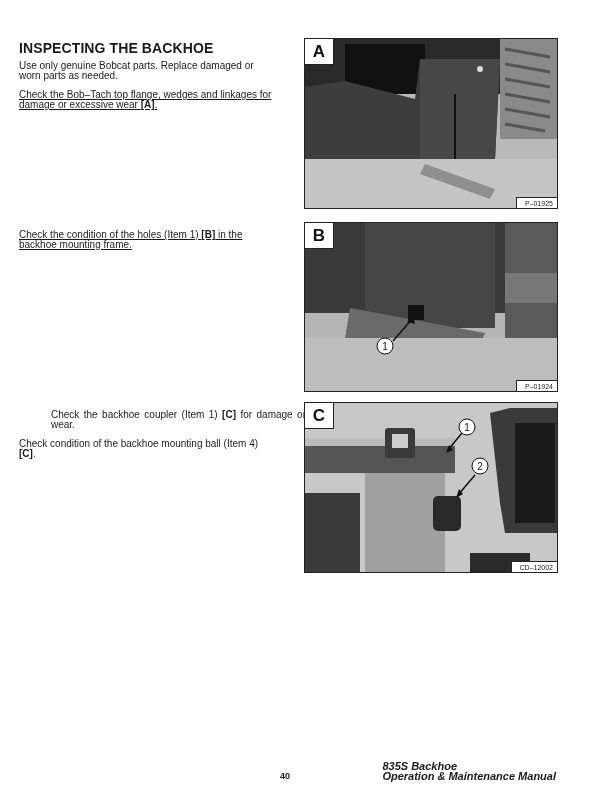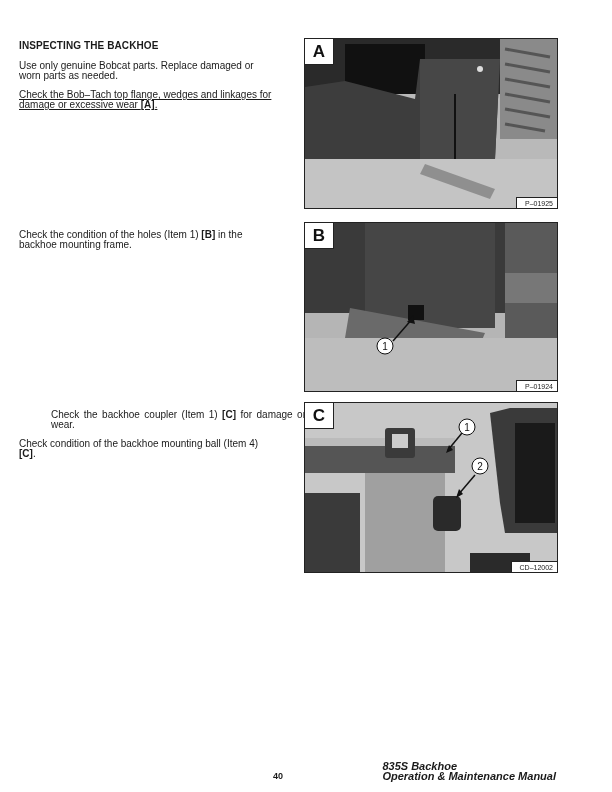--- a/index.html
+++ b/index.html
@@ -1,43 +1,43 @@
 <!DOCTYPE html>
 <html><head>
 <meta charset="utf-8">
 <style>
   html, body { margin: 0; padding: 0; background: #ffffff; }
   body { width: 612px; height: 792px; position: relative; overflow: hidden; font-family: "Liberation Sans", sans-serif; color: #1a1a1a; }
-  .heading { position: absolute; left: 19px; top: 40px; font-size: 10px; font-weight: bold; letter-spacing: 0.1px; }
+  .heading { position: absolute; left: 19px; top: 40px; font-size: 14px; font-weight: bold; letter-spacing: 0.1px; }
   .para { position: absolute; left: 19px; width: 255px; font-size: 10px; line-height: 10px; }
   .para b { font-weight: bold; }
   .justify { text-align: justify; margin-left: 32px; }
 
   .photo { position: absolute; left: 304px; width: 252px; border: 1px solid #222; overflow: hidden; background: #9a9a9a; }
   .photo svg { position: absolute; left: 0; top: 0; width: 100%; height: 100%; }
   .fig-label { position: absolute; left: 0; top: 0; width: 28px; height: 25px; background: #fff; border-right: 1px solid #222; border-bottom: 1px solid #222; font-weight: bold; font-size: 17px; text-align: center; line-height: 26px; color: #111; }
   .fig-code { position: absolute; right: 0; bottom: 0; background: #fff; border-left: 1px solid #222; border-top: 1px solid #222; font-size: 7px; padding: 2px 4px 1px 8px; color: #222; }
 
-  .footer-page { position: absolute; left: 273px; top: 771px; font-size: 9px; font-weight: bold; text-align: right; }
+  .footer-page { position: absolute; left: 280px; top: 771px; font-size: 9px; font-weight: bold; text-align: right; }
   .footer-title { position: absolute; right: 56px; top: 761px; font-size: 11px; font-weight: bold; text-align: left; line-height: 10px; font-style: italic; }
 </style>
 </head>
 <body>
 
 <div class="heading">INSPECTING THE BACKHOE</div>
 
 <div class="para" style="top:61px;">
   <span>Use only genuine Bobcat parts. Replace damaged or worn parts as needed.</span>
 </div>
 
 <div class="para" style="top:90px;text-decoration:underline;">
   <span>Check the Bob–Tach top flange, wedges and linkages for damage or excessive wear </span><b>[A]</b><span>.</span>
 </div>
 
-<div class="para" style="top:230px;">
+<div class="para" style="top:230px;text-decoration:underline;">
   <span>Check the condition of the holes (Item 1) </span><b>[B]</b><span> in the backhoe mounting frame.</span>
 </div>
 
 <div class="para justify" style="top:410px;">
   <span>Check the backhoe coupler (Item 1) </span><b>[C]</b><span> for damage or wear.</span>
 </div>
 
 <div class="para" style="top:439px;">
   <span>Check condition of the backhoe mounting ball (Item 4) </span><b>[C]</b><span>.</span>
 </div>

